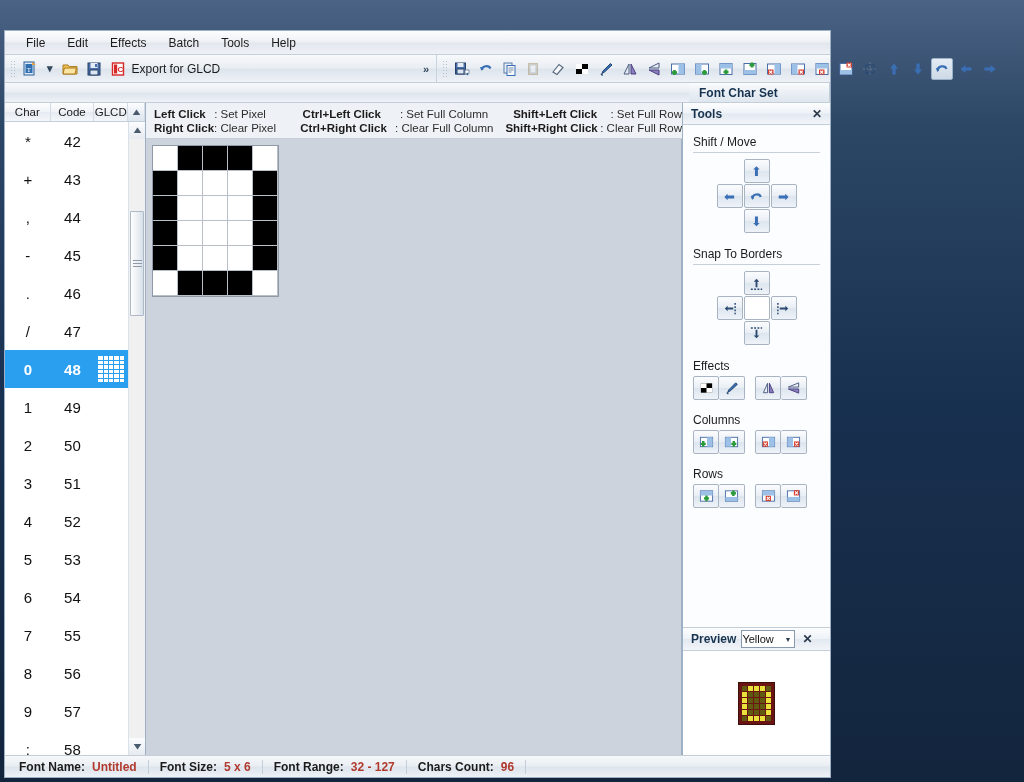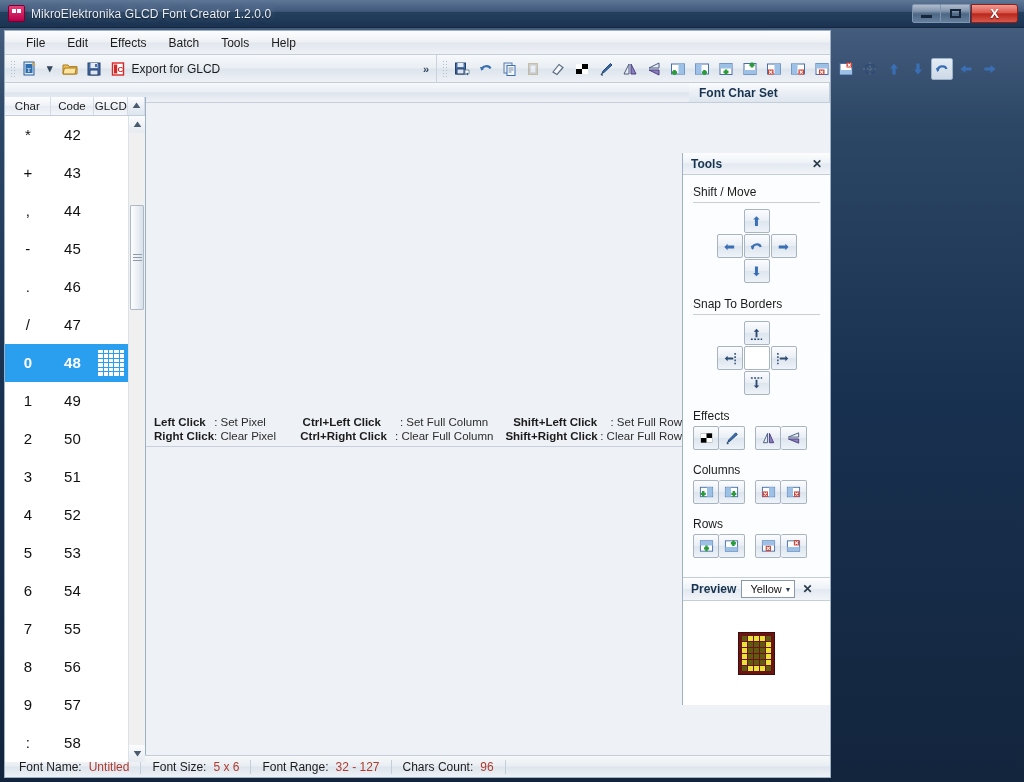--- a/index.html
+++ b/index.html
@@ -136,21 +136,21 @@
   }
   .spin .sbtns { display:flex; flex-direction:column; width:15px; border-left:1px solid #b6c2d0; }
   .spin .sb {
     flex:1; display:flex; align-items:center; justify-content:center;
     background:linear-gradient(180deg,#fbfcfe,#e3e9f0);
     font-size:6px; color:#2c3e52; line-height:1;
   }
   .spin .sb+.sb { border-top:1px solid #ccd6e0; }
 
   
-  .main { flex: 1; display: flex; min-height: 0; align-items: center; }
+  .main { flex: 1; display: flex; min-height: 0; }
 
   
   .fcs {
     width: 141px; display:flex; flex-direction:column;
     background:#fff; border-right:1px solid #9eb0c4;
   }
   .fcs-head {
     display:flex; height:19px; flex:none;
     background: linear-gradient(180deg,#fdfdfe 0%,#f0f3f7 48%,#e6ebf2 52%,#f3f6fa 100%);
     border-bottom:1px solid #c3ced9;
@@ -268,67 +268,54 @@
   .prev-cap {
     height:24px; flex:none; display:flex; align-items:center; gap:5px;
     padding:0 6px 0 8px;
     background:linear-gradient(180deg,#fdfdfe 0%,#eef2f7 48%,#e3e9f1 52%,#f2f5f9 100%);
     border-top:1px solid #c3ced9; border-bottom:1px solid #c3ced9;
     font-weight:bold; font-size:12px; color:#17334f;
   }
   .combo {
     display:flex; align-items:center; height:18px; width:54px;
     border:1px solid #8a9aad; background:#fff; font-weight:normal; font-size:11px; color:#111;
-    padding-left:8px;
+    padding-left:0;
   }
   .combo span.v { flex:1; }
   .combo span.a { font-size:7px; color:#2c3e52; padding-right:3px; }
   .prev-body {
     height:104px; flex:none; background:#fff; display:flex; align-items:center; justify-content:center;
   }
   .lcd {
     padding:3px; background:#6b1414; border:1px solid #3f0c0c;
     display:grid; gap:1px;
   }
   .lcd i { display:block; width:5px; height:5px; }
 
   
   .statusbar {
     height:22px; flex:none; display:flex; align-items:center;
     background:linear-gradient(180deg,#f6f8fa 0%,#e9eef3 48%,#dde4ec 52%,#eef2f7 100%);
     border-top:1px solid #c3ced9;
     font-size:12px; color:#1b1b1b;
     padding-left:14px;
+    font-weight:bold;
   }
   .sb-cell { display:flex; align-items:center; gap:7px; padding-right:11px; }
   .sb-val { color:#b03a2e; }
   .sb-sep { width:1px; height:14px; background:#c3ced9; margin-right:11px; }
 
   
   svg { display:block; }
 </style>
 </head>
 <body>
 
 <div class="app">
 
-  <div class="titlebar">
-    <div class="tb-icon"></div>
-    <div class="tb-title">MikroElektronika GLCD Font Creator 1.2.0.0</div>
-    <div class="tb-spacer"></div>
-    <div class="winbtns">
-      <div class="winbtn min">
-          <i></i>
-        </div>
-      <div class="winbtn max">
-          <i></i>
-        </div>
-      <div class="winbtn close">X</div>
-    </div>
-  </div>
 
   <div class="client">
 
     <div class="menubar">
       <div class="menu-item">File</div>
       <div class="menu-item">Edit</div>
       <div class="menu-item">Effects</div>
       <div class="menu-item">Batch</div>
       <div class="menu-item">Tools</div>
       <div class="menu-item">Help</div>

